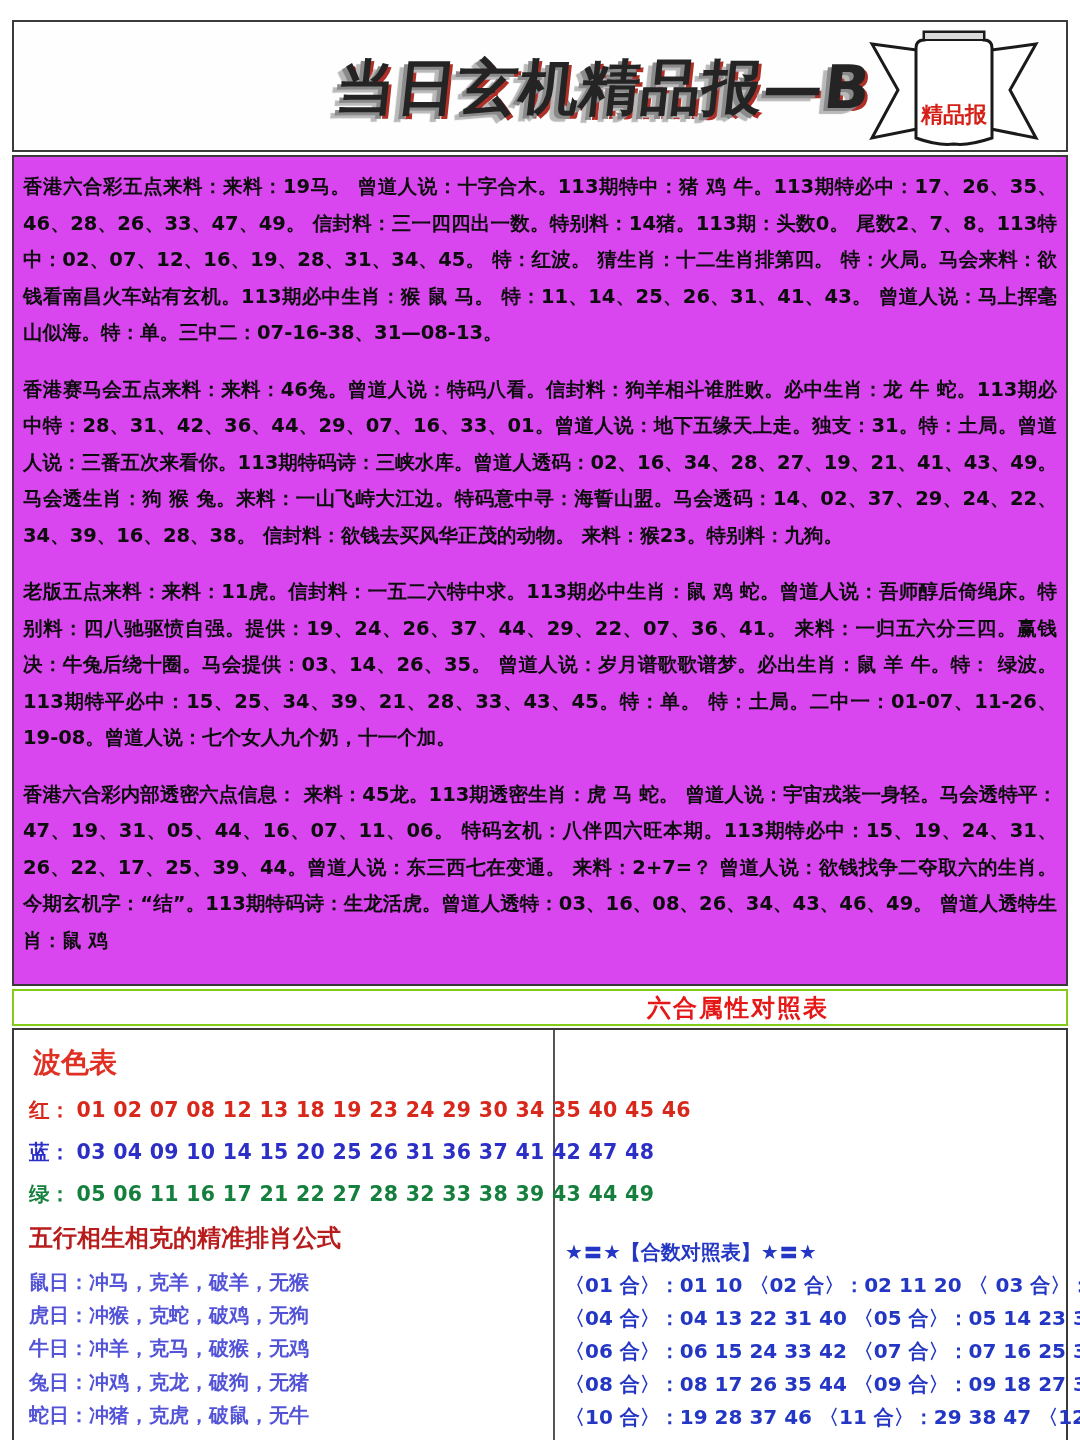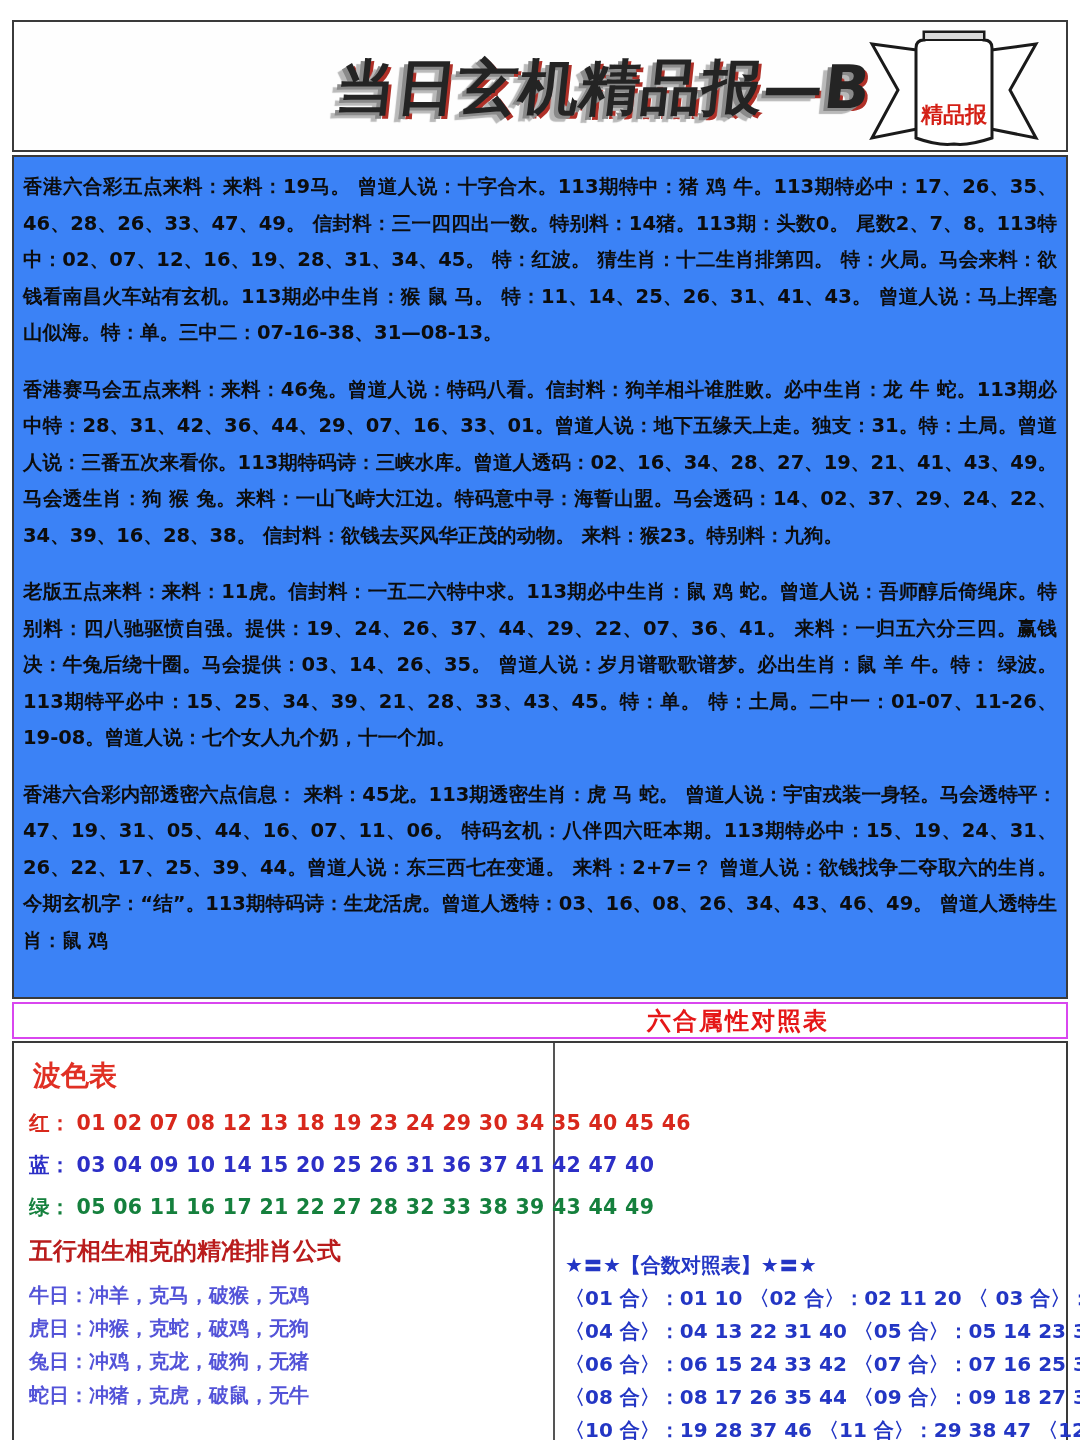--- a/index.html
+++ b/index.html
@@ -22,31 +22,31 @@
     transform:skewX(-6deg);
     color:#242424;
     text-shadow:-4px 3px 0 #8a8a8a, -8px 6px 1px #b9b9b9, 3px 3px 0 #b03028;
     white-space:nowrap;
   }
   .ribbon { position:absolute; right:26px; top:4px; width:172px; height:126px; }
 
   
   .tips-box {
     margin-top:3px; border:2px solid #3a3a3a;
-    padding:12px 9px 18px 9px; background:#3b82f6; min-height:600px;
+    padding:12px 9px 5px 9px; background:#d946ef; min-height:600px;
   }
   .tips-box p {
     margin:0 0 20px 0;
     font-size:19.5px; font-weight:bold; line-height:36.5px;
     color:#0d0d0d; white-space:pre-wrap; text-align:justify;
   }
 
   
   .title-band {
-    margin-top:3px; border:2px solid #d946ef; height:37px;
+    margin-top:3px; border:2px solid #84cc16; height:37px;
     display:flex; align-items:center; justify-content:center; background:#fff;
   }
   .title-band span {
     color:#e51717; font-size:24px; font-weight:bold; letter-spacing:2px;
     transform:translateX(198px);
   }
 
   
   .attr-table {
     margin-top:2px; border:2px solid #3a3a3a; display:flex;
@@ -101,30 +101,31 @@
 
   <div class="attr-table">
 
     <div class="col-left">
       <div class="bose-title">波色表</div>
 
       <div class="num-row row-red">
         <span class="lbl">红：</span><span>01 02 07 08 12 13 18 19 23 24 29 30 34 35 40 45 46</span>
       </div>
       <div class="num-row row-blue">
-        <span class="lbl">蓝：</span><span>03 04 09 10 14 15 20 25 26 31 36 37 41 42 47 40</span>
+        <span class="lbl">蓝：</span><span>03 04 09 10 14 15 20 25 26 31 36 37 41 42 47 48</span>
       </div>
       <div class="num-row row-green">
         <span class="lbl">绿：</span><span>05 06 11 16 17 21 22 27 28 32 33 38 39 43 44 49</span>
       </div>
 
       <div class="formula-title">五行相生相克的精准排肖公式</div>
 
+      <div class="zodiac-row">鼠日：冲马，克羊，破羊，无猴</div>
+      <div class="zodiac-row">虎日：冲猴，克蛇，破鸡，无狗</div>
       <div class="zodiac-row">牛日：冲羊，克马，破猴，无鸡</div>
-      <div class="zodiac-row">虎日：冲猴，克蛇，破鸡，无狗</div>
       <div class="zodiac-row">兔日：冲鸡，克龙，破狗，无猪</div>
       <div class="zodiac-row">蛇日：冲猪，克虎，破鼠，无牛</div>
 
     </div>
 
     <div class="col-right">
       <div class="hesu-row">★〓★【合数对照表】★〓★</div>
       <div class="hesu-row">〈01 合〉：01 10 〈02 合〉：02 11 20 〈 03 合〉：03 12 21 30</div>
       <div class="hesu-row">〈04 合〉：04 13 22 31 40 〈05 合〉：05 14 23 32 41</div>
       <div class="hesu-row">〈06 合〉：06 15 24 33 42 〈07 合〉：07 16 25 34 43</div>

